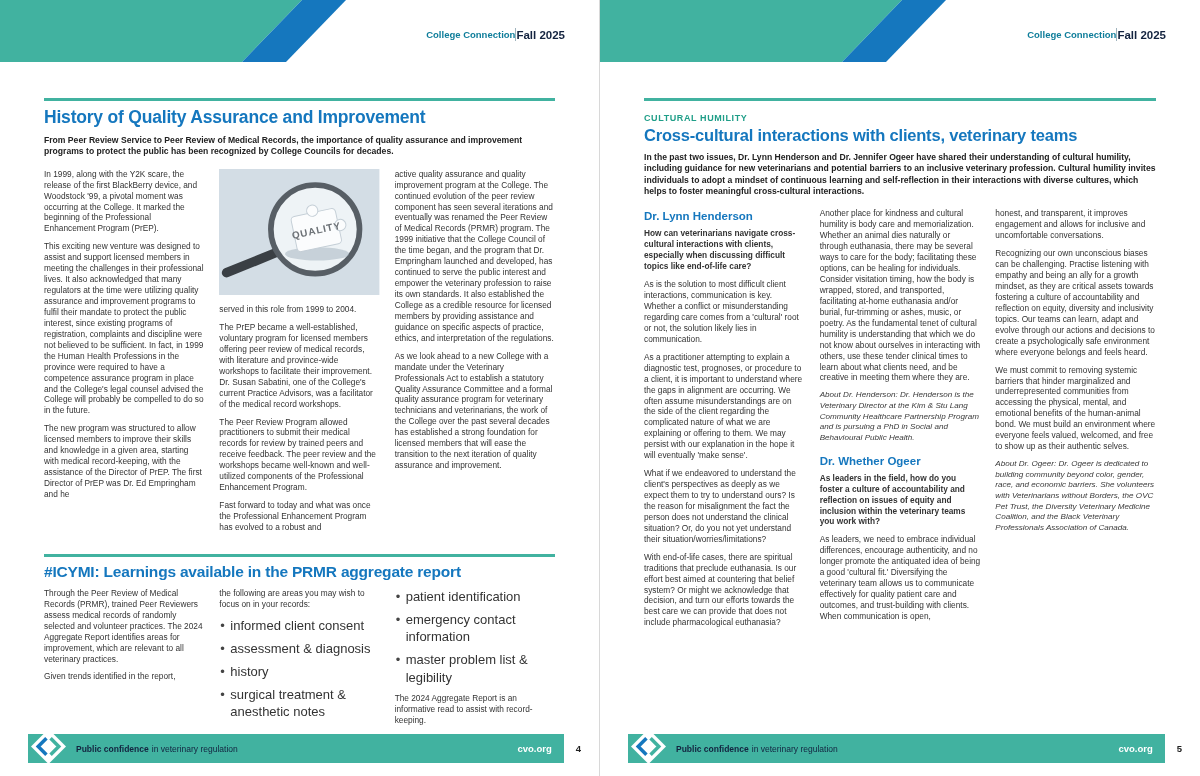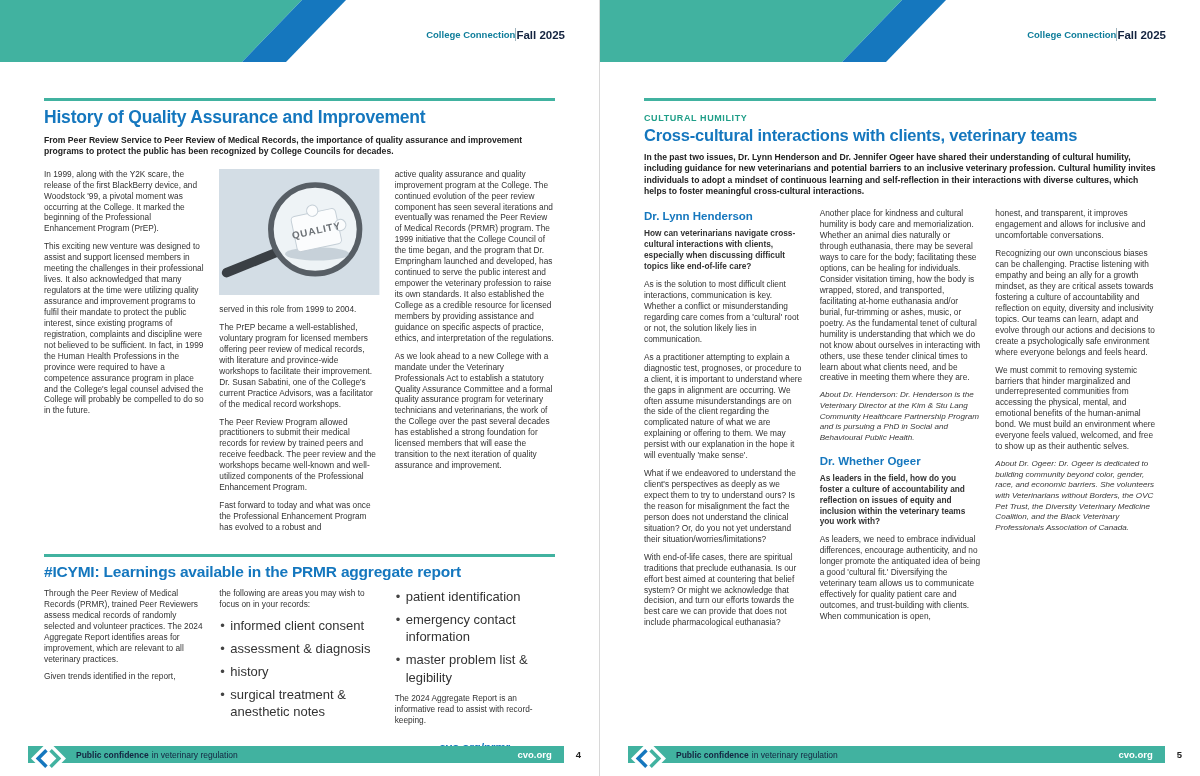--- a/index.html
+++ b/index.html
@@ -73,21 +73,21 @@
     color: #1577be; font-weight: bold; font-size: 11.5px;
     text-decoration: none; margin-top: 16px;
   }
 
   
   .footer {
     position: absolute; left: 28px; right: 18px; bottom: 13px;
     display: flex; align-items: center; gap: 12px;
   }
   .footer-bar {
-    flex: 1; height: 17px; background: #41b2a0;
+    flex: 1; height: 29px; background: #41b2a0;
     display: flex; align-items: center;
     position: relative; padding: 0 12px 0 48px;
   }
   .footer-logo { position: absolute; left: 3px; top: -5px; width: 35px; height: 35px; }
   .footer-tagline { font-size: 8.5px; color: #13233f; }
   .footer-tagline b { font-weight: bold; }
   .footer-tagline span { margin-left: 3px; }
   .footer-site { margin-left: auto; color: #fff; font-weight: bold; font-size: 9.5px; }
   .page-number { font-size: 9.5px; color: #222; font-weight: bold; }
 </style>
@@ -108,20 +108,21 @@
 
   <div class="content">
     <section class="section-gap">
       <div class="rule"></div>
       <h1 class="article-title">History of Quality Assurance and Improvement</h1>
       <p class="deck">From Peer Review Service to Peer Review of Medical Records, the importance of quality assurance and improvement programs to protect the public has been recognized by College Councils for decades.</p>
       <div class="cols">
         <div class="col">
           <p>In 1999, along with the Y2K scare, the release of the first BlackBerry device, and Woodstock '99, a pivotal moment was occurring at the College. It marked the beginning of the Professional Enhancement Program (PrEP).</p>
           <p>This exciting new venture was designed to assist and support licensed members in meeting the challenges in their professional lives. It also acknowledged that many regulators at the time were utilizing quality assurance and improvement programs to fulfil their mandate to protect the public interest, since existing programs of registration, complaints and discipline were not believed to be sufficient. In fact, in 1999 the Human Health Professions in the province were required to have a competence assurance program in place and the College's legal counsel advised the College will probably be compelled to do so in the future.</p>
+          <p>The new program was structured to allow licensed members to improve their skills and knowledge in a given area, starting with medical record-keeping, with the assistance of the Director of PrEP. The first Director of PrEP was Dr. Ed Empringham and he</p>
         </div>
         <div class="col">
           <figure class="quality-figure">
             <svg viewBox="0 0 170 134" xmlns="http://www.w3.org/2000/svg">
               <rect x="0" y="0" width="170" height="134" fill="#cdd9e2"></rect>
               <rect x="0" y="0" width="170" height="134" fill="#dbe4ea" opacity="0.4"></rect>
               <line x1="8" y1="110" x2="62" y2="88" stroke="#3a3f44" stroke-width="10" stroke-linecap="round"></line>
               <circle cx="102" cy="64" r="47" fill="#eef3f6" stroke="#575e65" stroke-width="6"></circle>
               <ellipse cx="104" cy="90" rx="34" ry="7" fill="#9fb0bc" opacity="0.5"></ellipse>
               <g transform="rotate(-12 102 64)">

